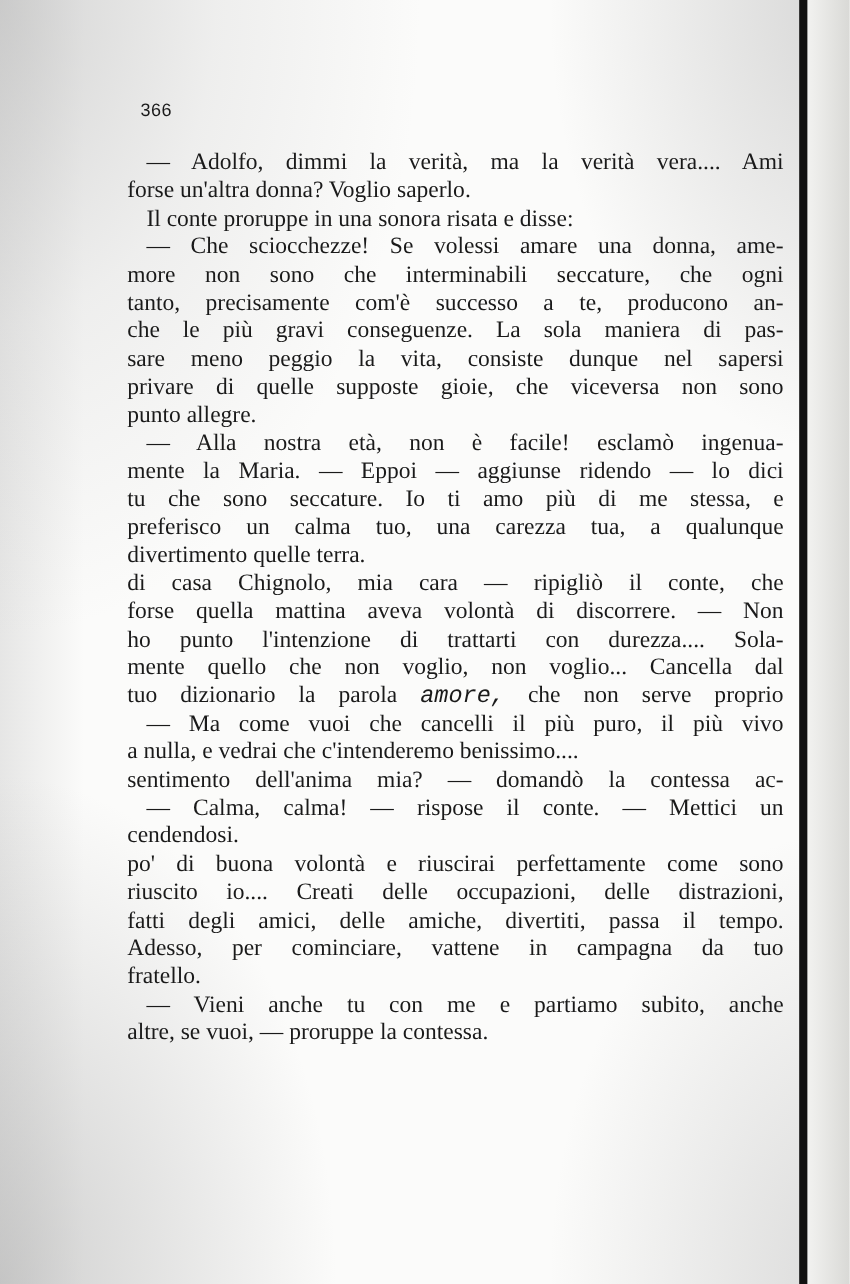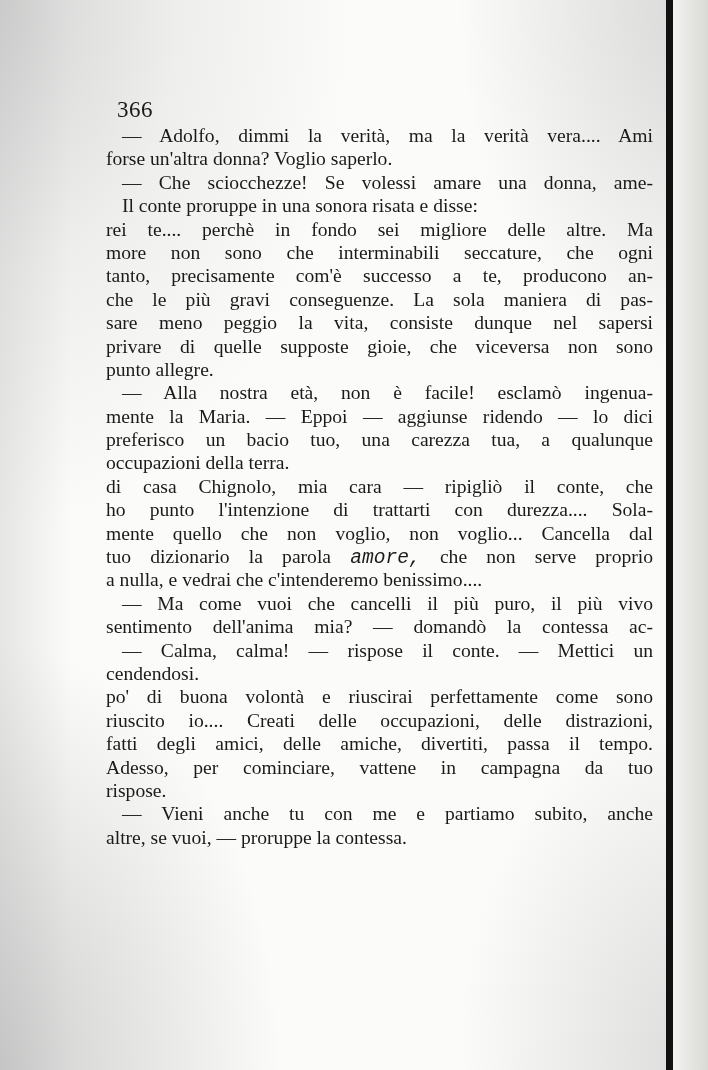--- a/index.html
+++ b/index.html
@@ -38,23 +38,23 @@
       position: absolute;
       left: 673px;
       top: 0;
       width: 35px;
       height: 1070px;
       background: linear-gradient(to right, #f2f2f0, #d9d9d6);
     }
     .page-number {
       position: absolute;
       left: 117px;
-      top: 97px;
-      font-size: 23px;
-      font-family: Liberation Serif, serif;
+      top: 84px;
+      font-size: 15px;
+      font-family: Liberation Sans, sans-serif;
       letter-spacing: 0.5px;
     }
     .text-block {
       position: absolute;
       left: 106px;
       top: 124px;
       width: 547px;
       font-family: "Liberation Serif", serif;
       font-size: 19.6px;
       line-height: 23.4px;
@@ -82,42 +82,43 @@
 
 <div class="page-bg"></div>
 <div class="spine-bar"></div>
 <div class="right-margin"></div>
 
 <div class="page-number">366</div>
 
 <div class="text-block" id="text-block">
     <div class="line indent">— Adolfo, dimmi la verità, ma la verità vera.... Ami</div>
     <div class="line last">forse un'altra donna? Voglio saperlo.</div>
+    <div class="line indent last">Il conte proruppe in una sonora risata e disse:</div>
     <div class="line indent">— Che sciocchezze! Se volessi amare una donna, ame-</div>
-    <div class="line indent last">Il conte proruppe in una sonora risata e disse:</div>
-    <div class="line">rei te.... perchè in fondo sei migliore delle altre. Ma</div>
     <div class="line">more non sono che interminabili seccature, che ogni</div>
     <div class="line">tanto, precisamente com'è successo a te, producono an-</div>
     <div class="line">che le più gravi conseguenze. La sola maniera di pas-</div>
     <div class="line">sare meno peggio la vita, consiste dunque nel sapersi</div>
     <div class="line">privare di quelle supposte gioie, che viceversa non sono</div>
     <div class="line last">punto allegre.</div>
     <div class="line indent">— Alla nostra età, non è facile! esclamò ingenua-</div>
     <div class="line">mente la Maria. — Eppoi — aggiunse ridendo — lo dici</div>
-    <div class="line">preferisco un bacio tuo, una carezza tua, a qualunque</div>
-    <div class="line last">occupazioni della terra.</div>
+    <div class="line">tu che sono seccature. Io ti amo più di me stessa, e</div>
+    <div class="line">preferisco un calma tuo, una carezza tua, a qualunque</div>
+    <div class="line last">divertimento quelle terra.</div>
     <div class="line">di casa Chignolo, mia cara — ripigliò il conte, che</div>
+    <div class="line">forse quella mattina aveva volontà di discorrere. — Non</div>
     <div class="line">ho punto l'intenzione di trattarti con durezza.... Sola-</div>
     <div class="line">mente quello che non voglio, non voglio... Cancella dal</div>
     <div class="line"><span style="white-space: pre;">tuo dizionario la parola </span><span class="it" style="white-space: pre;">amore,</span><span style="white-space: pre;"> che non serve proprio</span></div>
+    <div class="line indent">— Ma come vuoi che cancelli il più puro, il più vivo</div>
     <div class="line last">a nulla, e vedrai che c'intenderemo benissimo....</div>
-    <div class="line indent">— Ma come vuoi che cancelli il più puro, il più vivo</div>
     <div class="line">sentimento dell'anima mia? — domandò la contessa ac-</div>
     <div class="line indent">— Calma, calma! — rispose il conte. — Mettici un</div>
     <div class="line last">cendendosi.</div>
     <div class="line">po' di buona volontà e riuscirai perfettamente come sono</div>
     <div class="line">riuscito io.... Creati delle occupazioni, delle distrazioni,</div>
     <div class="line">fatti degli amici, delle amiche, divertiti, passa il tempo.</div>
     <div class="line">Adesso, per cominciare, vattene in campagna da tuo</div>
-    <div class="line last">rispose.</div>
+    <div class="line last">fratello.</div>
     <div class="line indent">— Vieni anche tu con me e partiamo subito, anche</div>
     <div class="line last">altre, se vuoi, — proruppe la contessa.</div>
   </div>
 
 </body></html>

